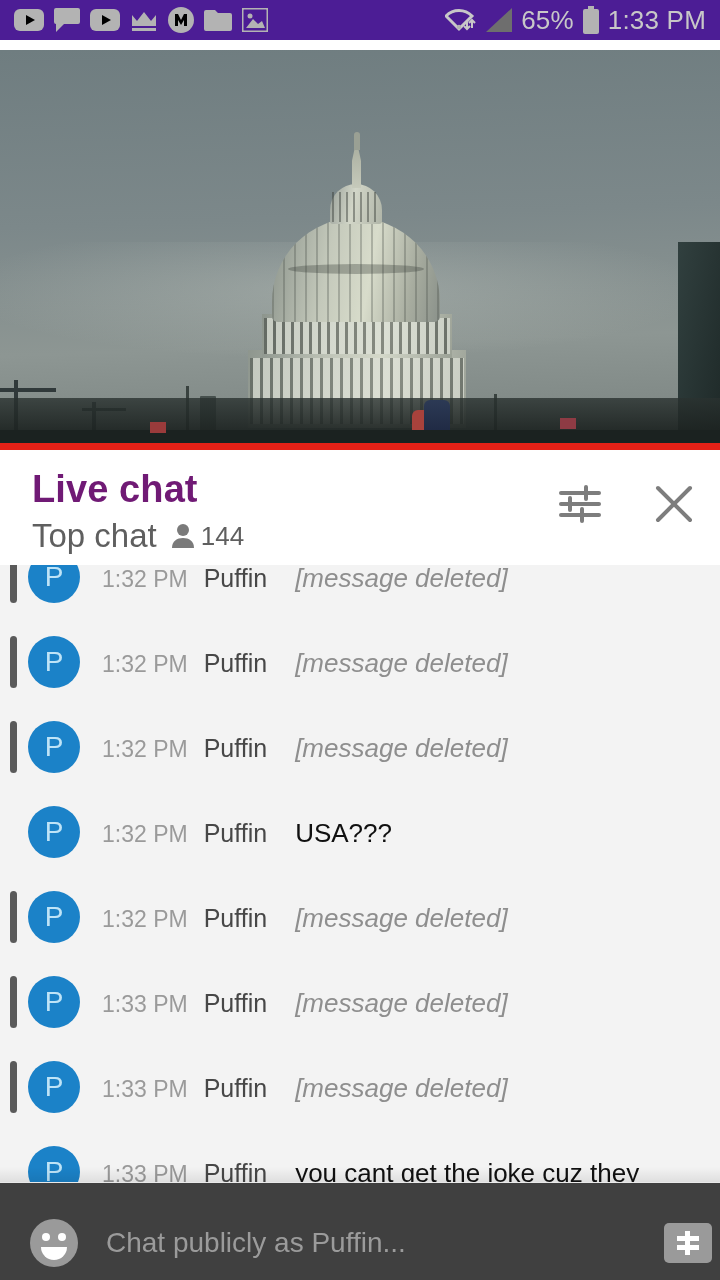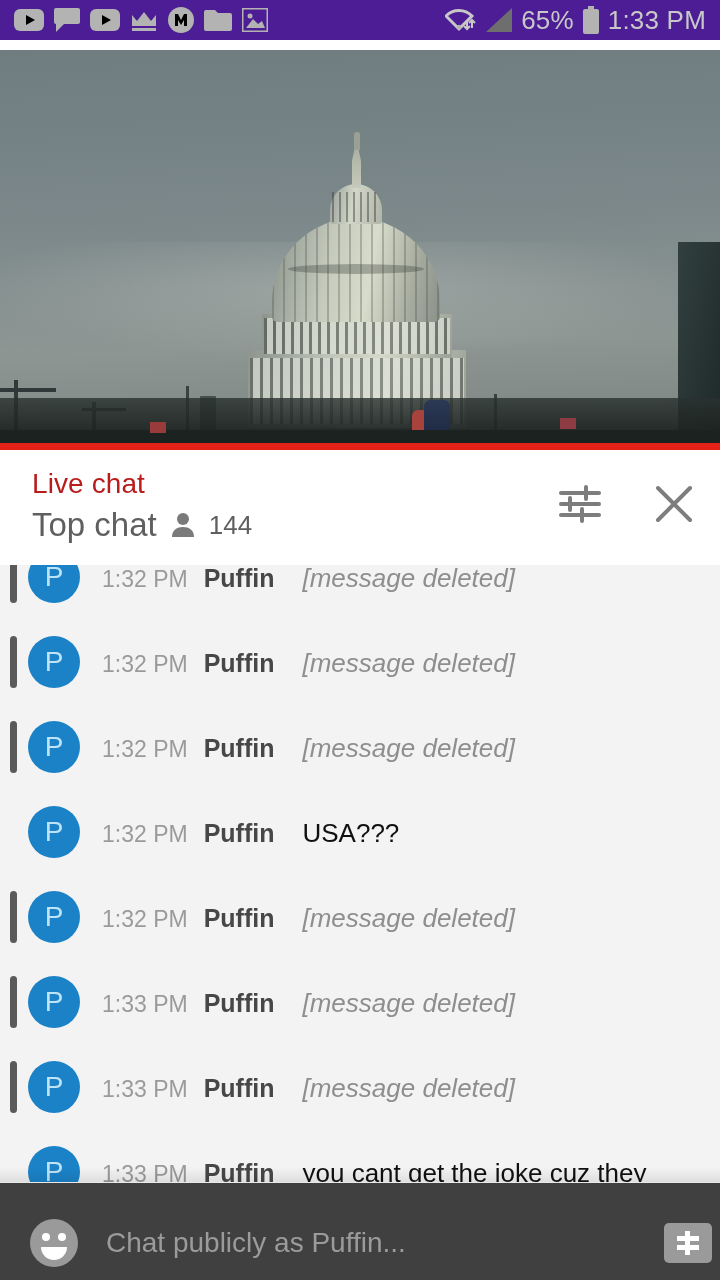--- a/index.html
+++ b/index.html
@@ -150,24 +150,24 @@
 
   
   .chat-header {
     position: absolute; top: 450px; left: 0;
     width: 720px; height: 115px;
     background: #ffffff;
     display: flex; align-items: flex-start;
     padding: 18px 24px 0 32px;
   }
   .ch-titles { display: flex; flex-direction: column; gap: 6px; }
-  .ch-title { font-size: 28px; color: #b91c1c; font-weight: 400; letter-spacing: .1px; }
+  .ch-title { font-size: 38px; color: #701a75; font-weight: 700; letter-spacing: .1px; }
   .ch-sub { display: flex; align-items: center; gap: 14px; }
   .ch-topchat { font-size: 33px; color: #5f5f5f; }
-  .ch-viewers { display: flex; align-items: center; gap: 14px; }
+  .ch-viewers { display: flex; align-items: center; gap: 6px; }
   .ch-count { font-size: 26px; color: #5f5f5f; }
   .ch-actions { margin-left: auto; display: flex; align-items: center; gap: 50px; padding-top: 14px; }
   .icon-btn { cursor: pointer; display: flex; align-items: center; justify-content: center; }
 
   
   .chat-list {
     position: absolute; top: 565px; left: 0;
     width: 720px; height: 617px;
     background: #f3f3f3;
     overflow: hidden;
@@ -188,21 +188,21 @@
     flex: 0 0 auto;
     width: 52px; height: 52px; border-radius: 50%;
     background: #1b82c8;
     color: #bfe4f7;
     display: flex; align-items: center; justify-content: center;
     font-size: 28px; font-weight: 400;
     margin-right: 22px;
   }
   .msg-body { padding-top: 6px; font-size: 0; line-height: 42px; }
   .m-time { font-size: 23px; color: #9a9a9a; }
-  .m-author { font-size: 25px; color: #474747; font-weight: bold; margin-left: 16px; }
+  .m-author { font-size: 25px; color: #474747; font-weight: normal; margin-left: 16px; }
   .m-text { font-size: 26px; color: #101010; margin-left: 28px; }
   .m-text.deleted { color: #8e8e8e; font-style: italic; }
 
   
   .input-shadow {
     position: absolute; left: 0; top: 1167px; width: 720px; height: 16px;
     background: linear-gradient(180deg, rgba(0,0,0,0) 0%, rgba(0,0,0,.09) 100%);
   }
   .input-bar {
     position: absolute; left: 0; top: 1183px;

